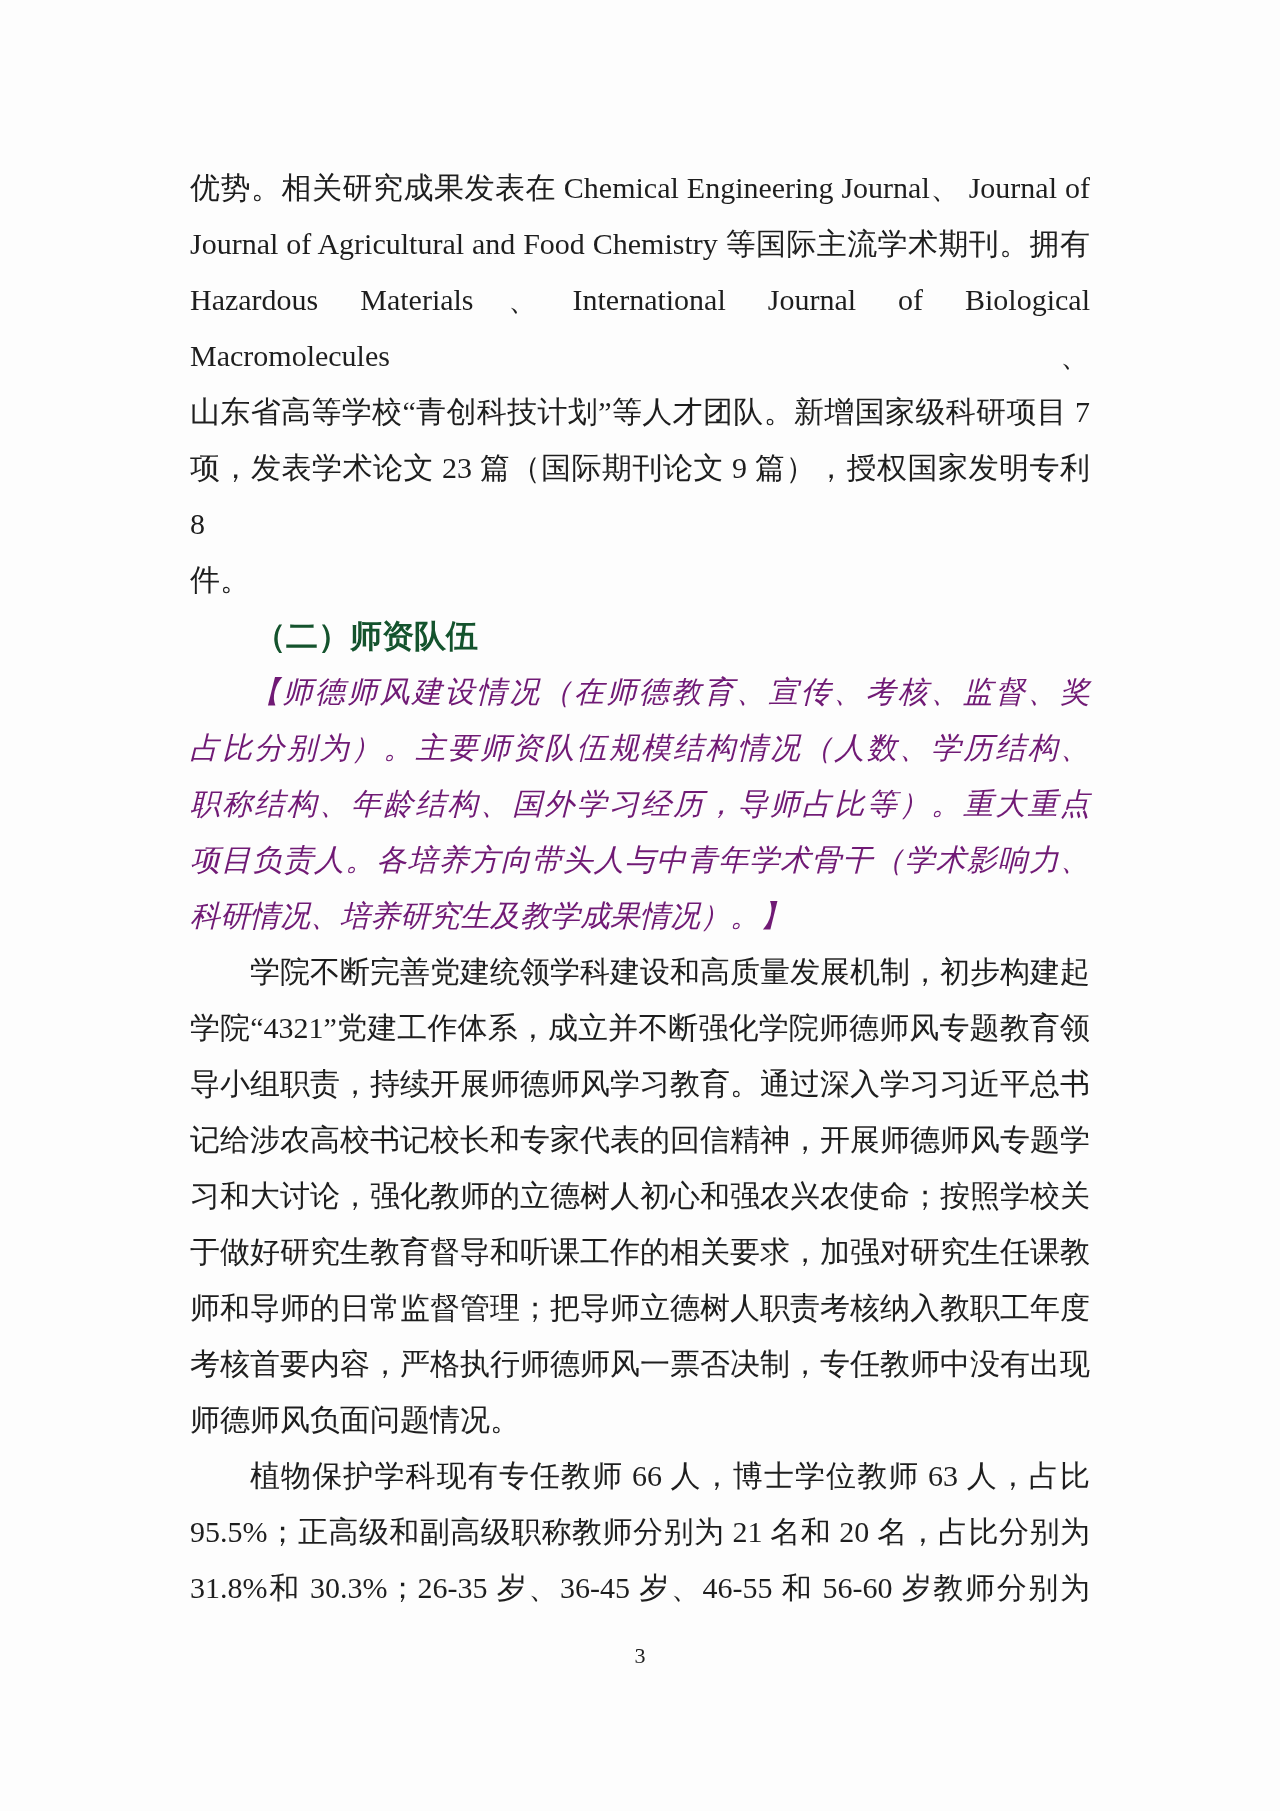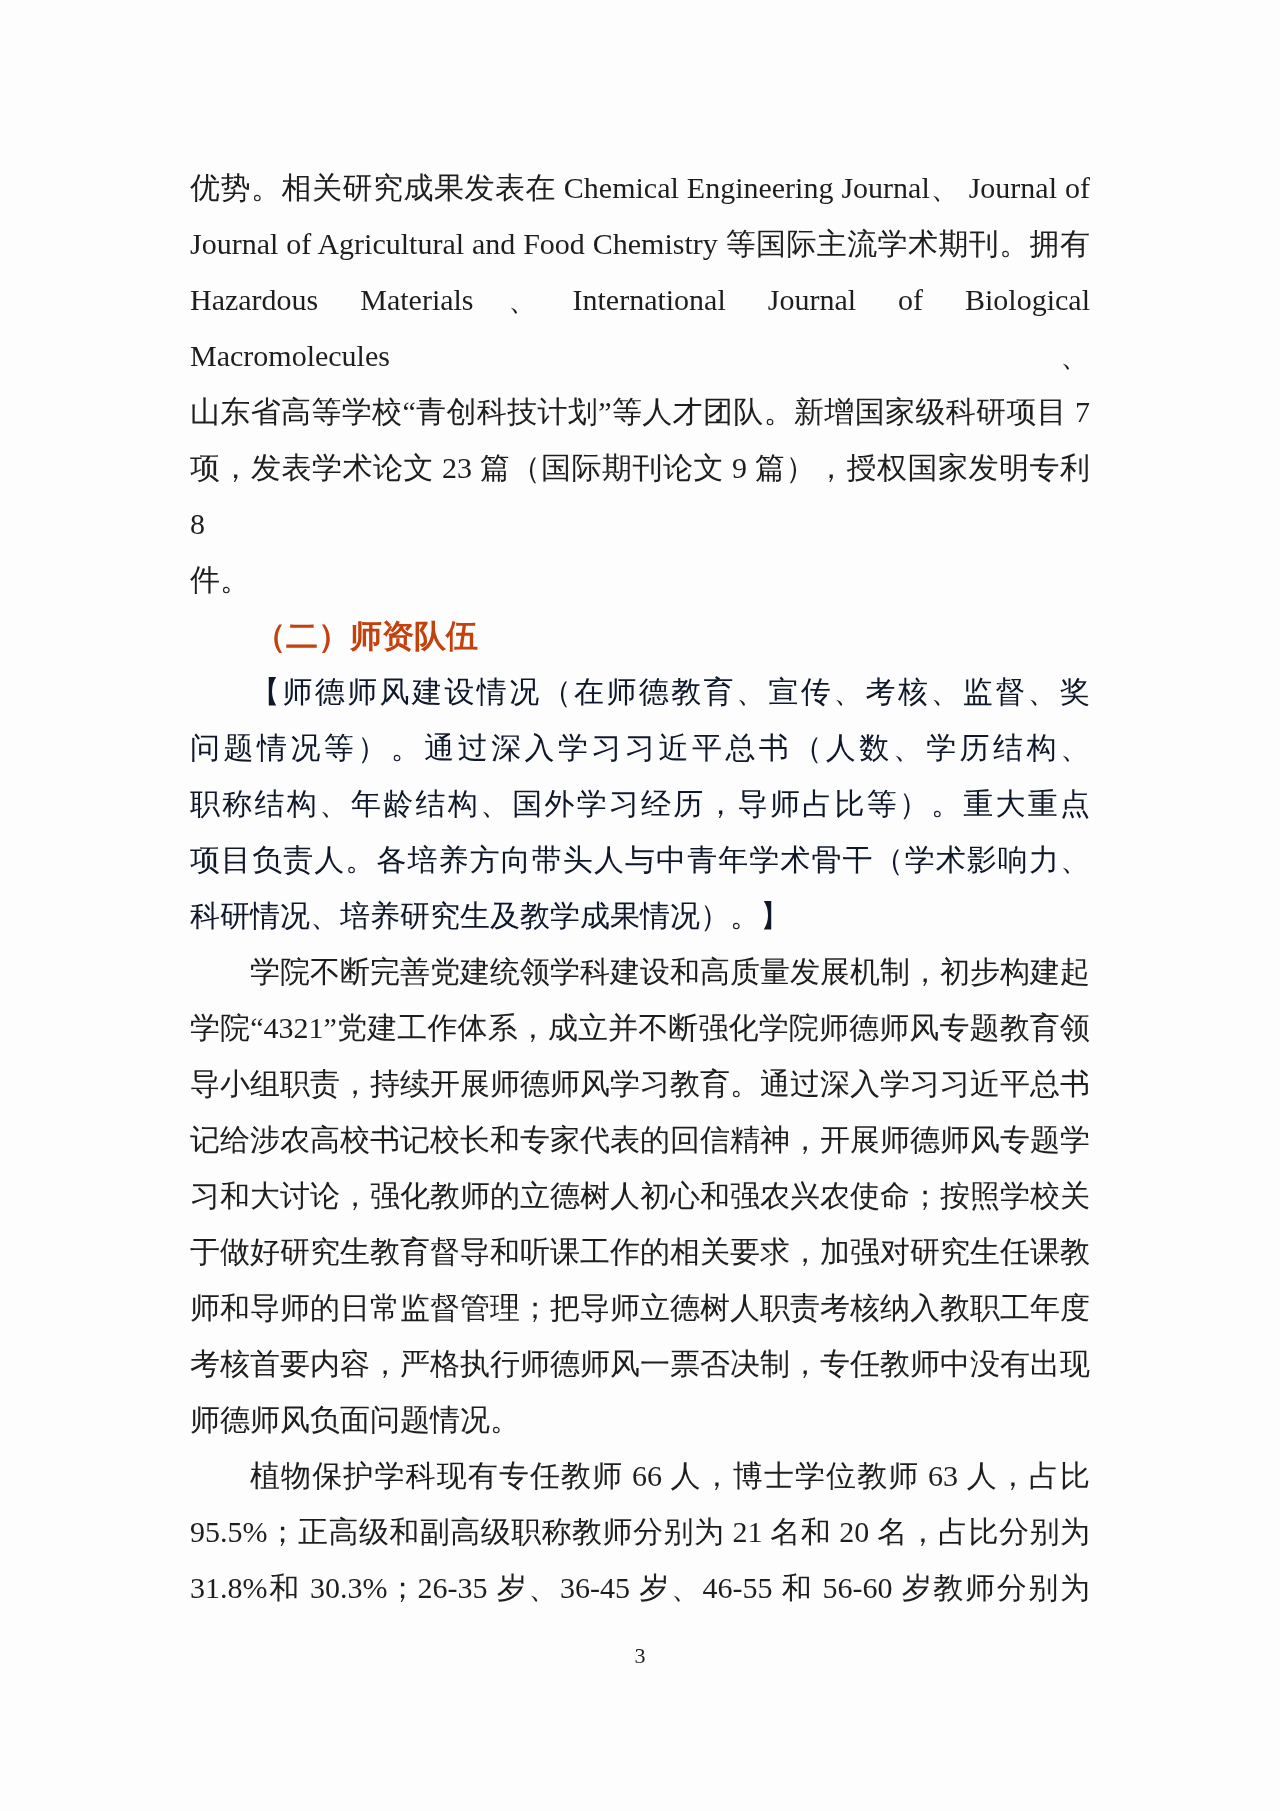--- a/index.html
+++ b/index.html
@@ -36,25 +36,26 @@
     text-indent: 60px;
   }
   .heading {
     font-family: "Liberation Sans", "DejaVu Sans", sans-serif;
     font-weight: 700;
     font-size: 32px;
     line-height: 56px;
     padding-left: 64px;
     text-align: center;
     text-align-last: left;
-    color: #c2410c;
+    color: #14532d;
   }
   
   .kaiti {
-    color: #0f172a;
+    font-style: italic;
+    color: #701a75;
   }
   .pagenum {
     position: absolute;
     left: 0;
     top: 1642px;
     width: 1280px;
     text-align: center;
     font-size: 22px;
     line-height: 28px;
     color: #222222;
@@ -72,21 +73,21 @@
       <div class="line">Hazardous Materials、International Journal of Biological Macromolecules、</div>
       <div class="line">山东省高等学校“青创科技计划”等人才团队。新增国家级科研项目 7</div>
       <div class="line">项，发表学术论文 23 篇（国际期刊论文 9 篇），授权国家发明专利 8</div>
       <div class="line last">件。</div>
     </div>
 
     <div class="line heading">（二）师资队伍</div>
 
     <div>
       <div class="line kaiti indent">【师德师风建设情况（在师德教育、宣传、考核、监督、奖</div>
-      <div class="line kaiti">问题情况等）。通过深入学习习近平总书（人数、学历结构、</div>
+      <div class="line kaiti">占比分别为）。主要师资队伍规模结构情况（人数、学历结构、</div>
       <div class="line kaiti">职称结构、年龄结构、国外学习经历，导师占比等）。重大重点</div>
       <div class="line kaiti">项目负责人。各培养方向带头人与中青年学术骨干（学术影响力、</div>
       <div class="line kaiti last">科研情况、培养研究生及教学成果情况）。】</div>
     </div>
 
     <div>
       <div class="line indent">学院不断完善党建统领学科建设和高质量发展机制，初步构建起</div>
       <div class="line">学院“4321”党建工作体系，成立并不断强化学院师德师风专题教育领</div>
       <div class="line">导小组职责，持续开展师德师风学习教育。通过深入学习习近平总书</div>
       <div class="line">记给涉农高校书记校长和专家代表的回信精神，开展师德师风专题学</div>

